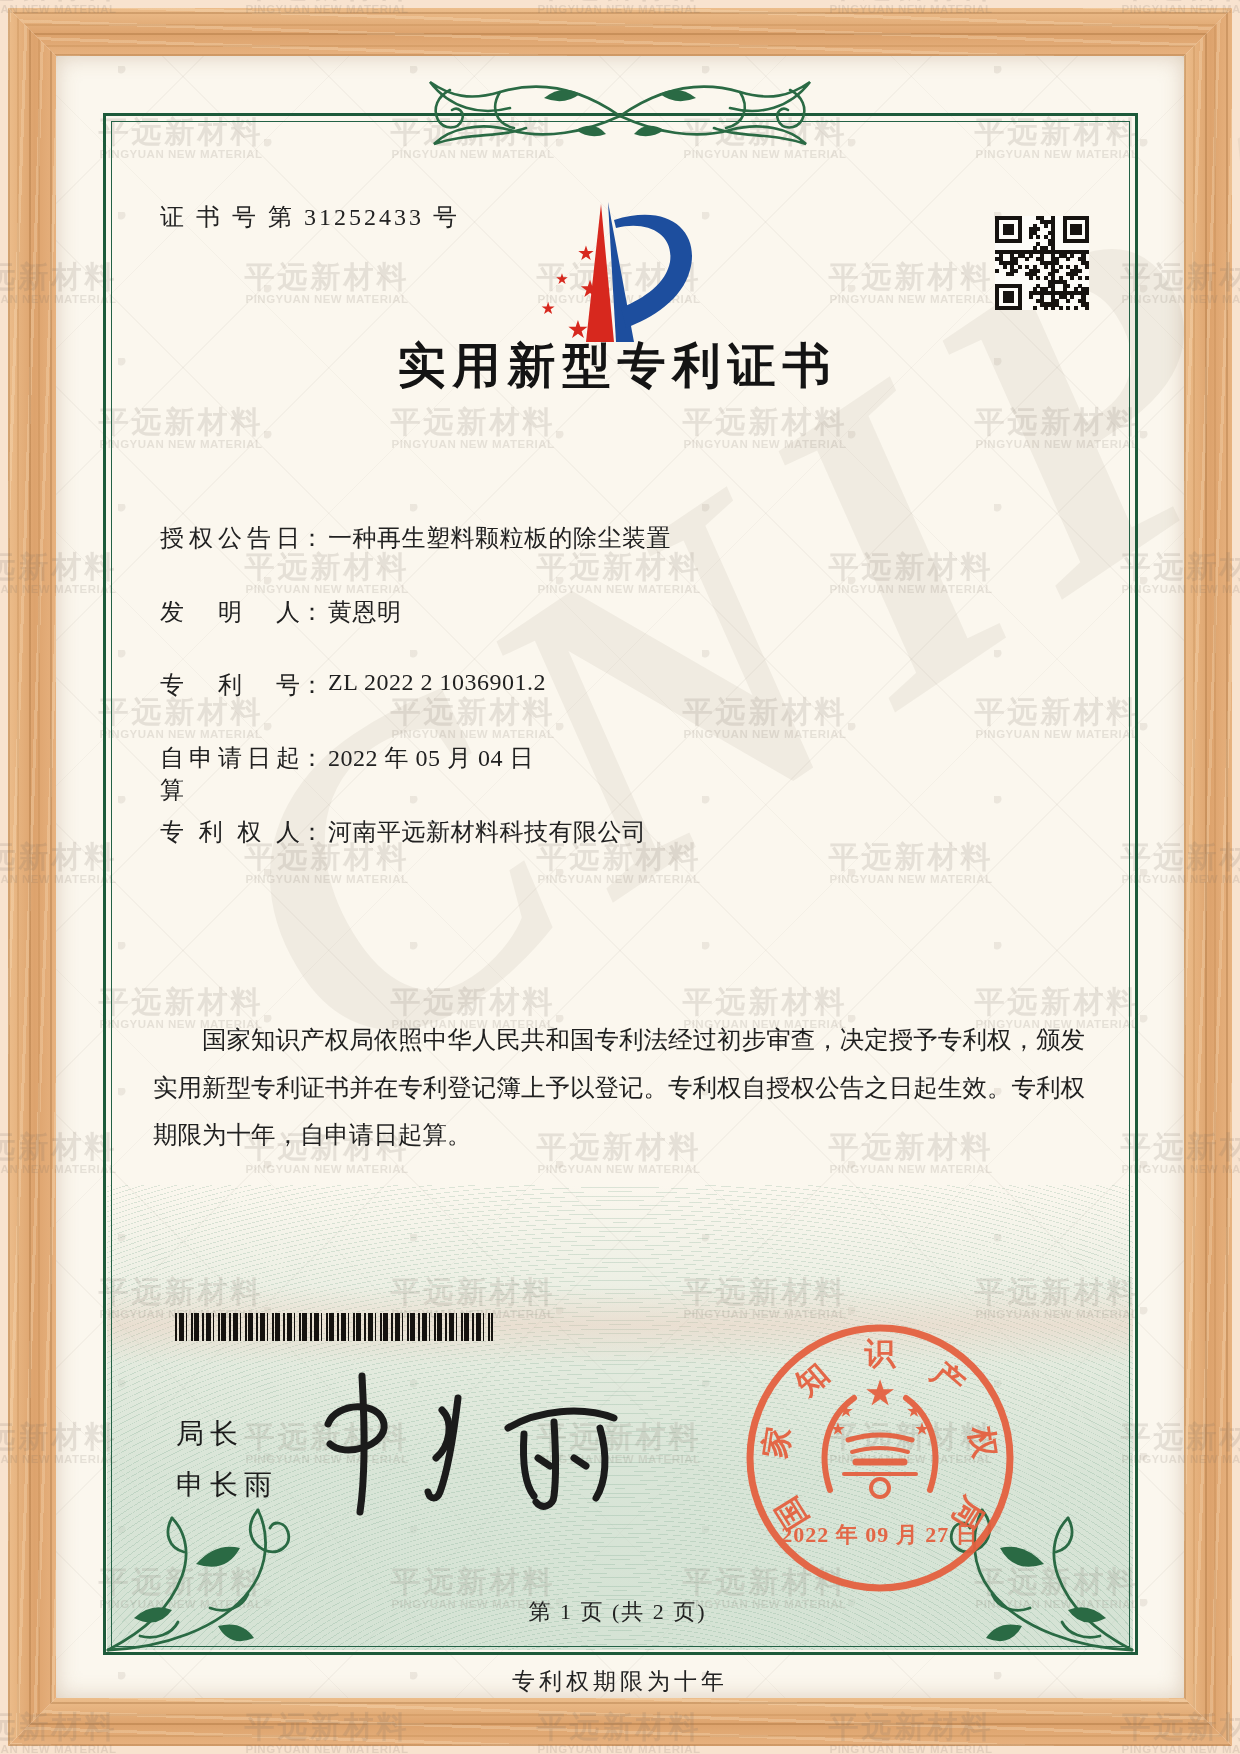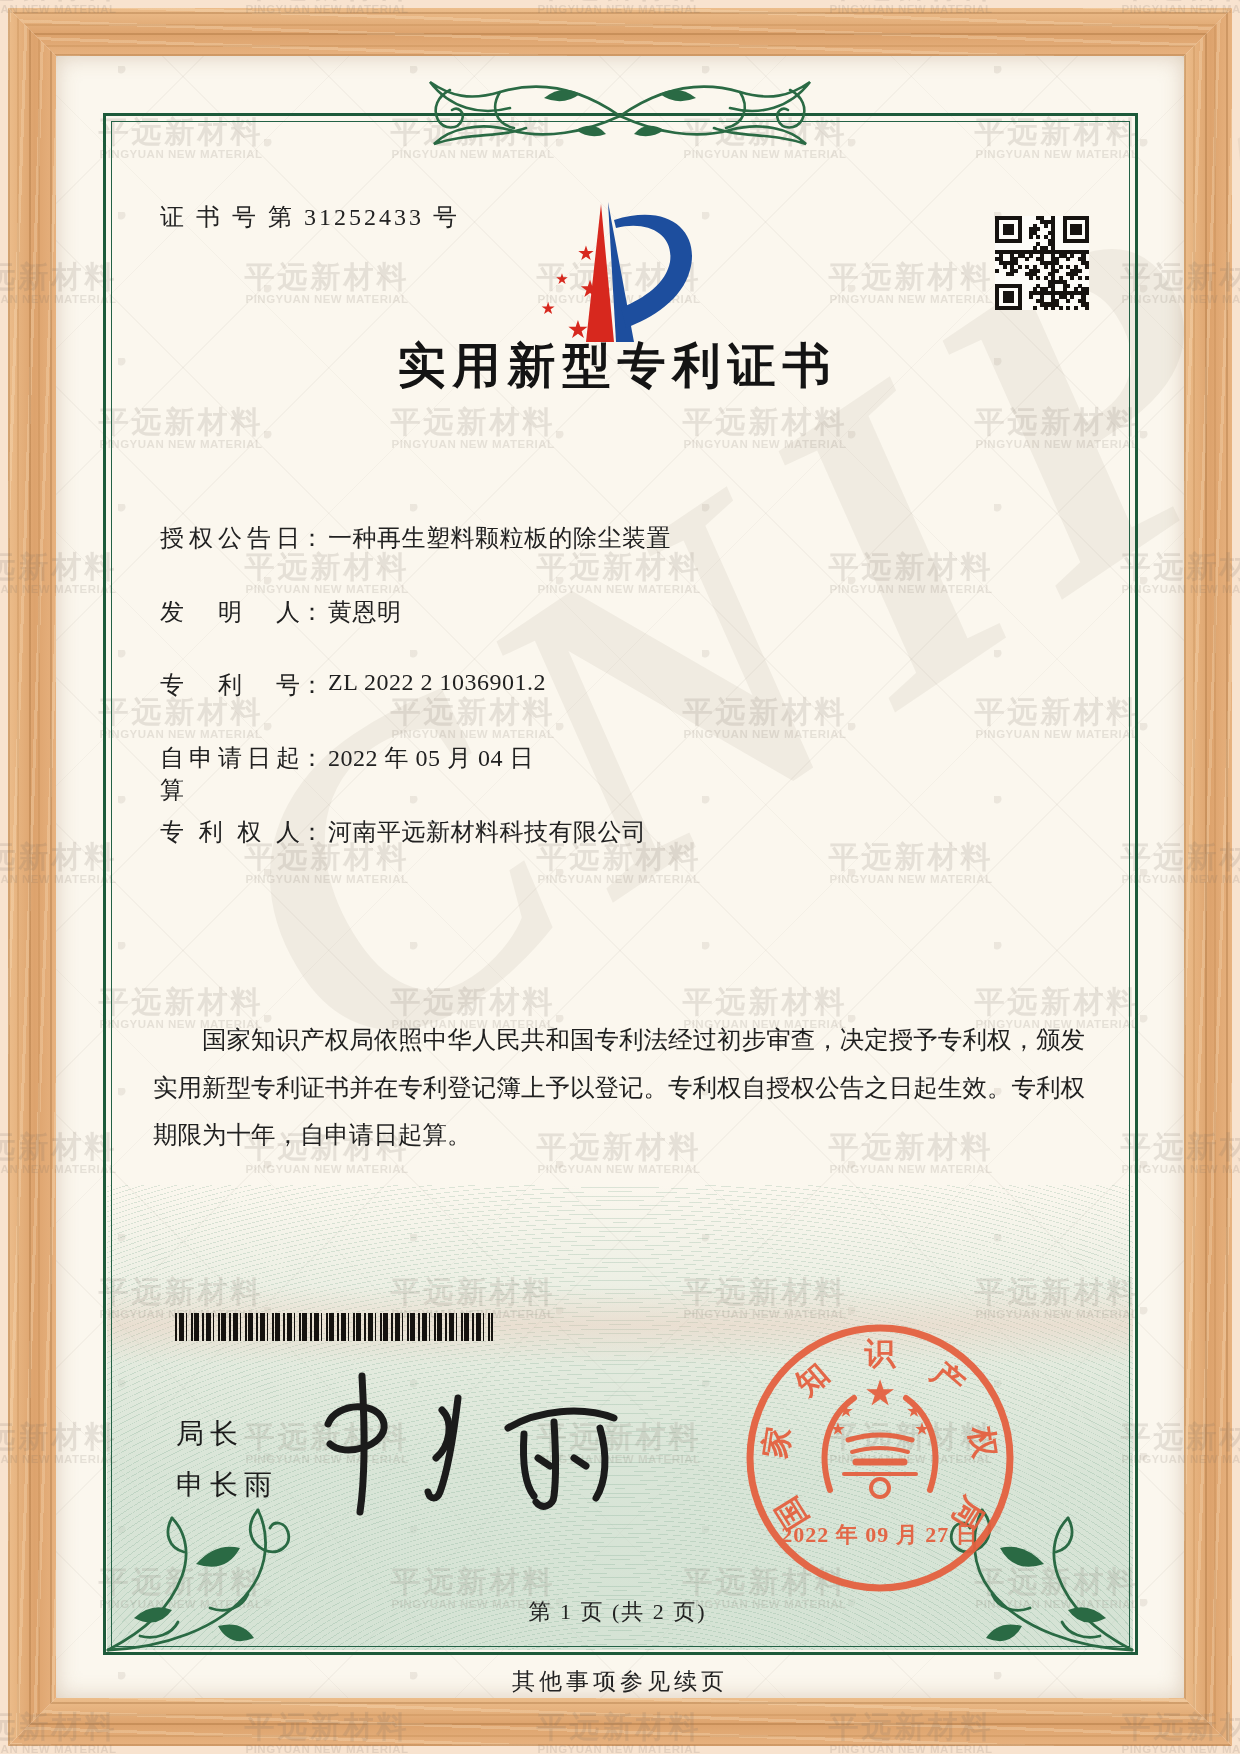--- a/index.html
+++ b/index.html
@@ -712,15 +712,15 @@
         <path d="M126,148 Q158,138 190,148" stroke-width="5"></path>
         <path d="M130,160 Q158,152 186,160" stroke-width="4"></path>
         <path d="M134,170 h48" stroke-width="7"></path>
         <path d="M122,182 h72" stroke-width="4"></path>
         <circle cx="158" cy="196" r="9" stroke-width="4"></circle>
       </g>
       <text x="158" y="250" font-size="22" text-anchor="middle" letter-spacing="1">2022 年 09 月 27 日</text>
     </svg>
 
     <div class="page-footer">第 1 页 (共 2 页)</div>
-    <div class="cont-note">其他事项参见续页</div>
+    <div class="cont-note">专利权期限为十年</div>
   </div>
 </div>
 
 </body></html>

